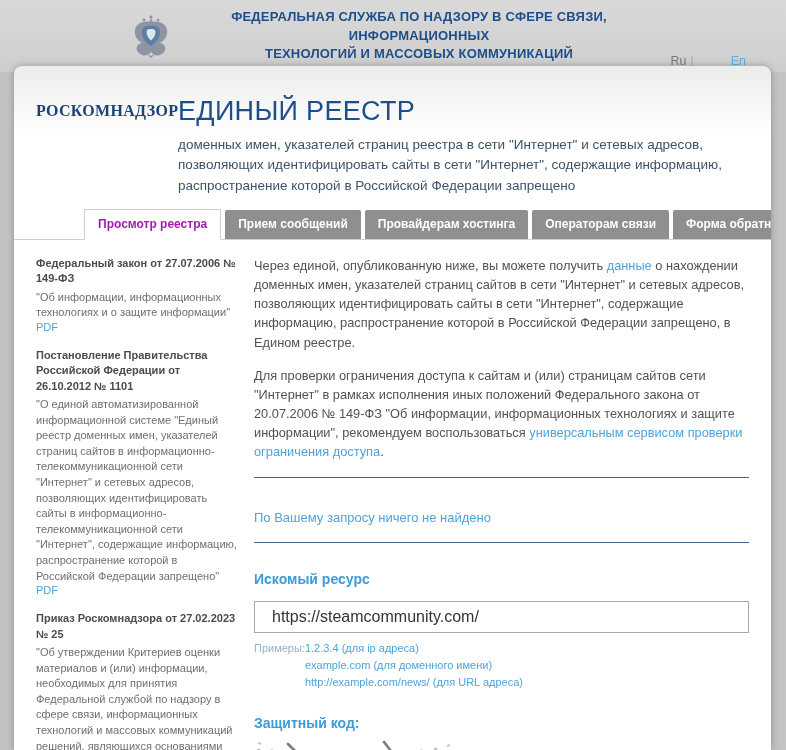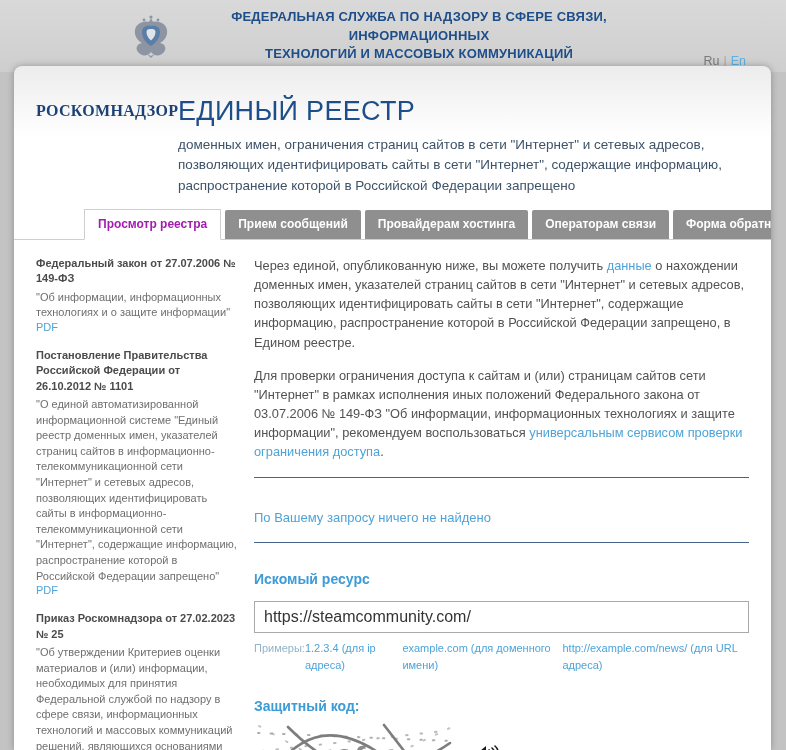--- a/index.html
+++ b/index.html
@@ -18,21 +18,21 @@
   .emblem { width:38px; height:46px; flex:0 0 auto; margin-top:2px; }
   .fed-title {
     text-align:center; color:#1d4e89; font-weight:bold;
     font-size:13px; line-height:1.45; letter-spacing:.2px; max-width:470px;
   }
   .lang-switch {
     position:absolute; right:40px; bottom:4px; font-size:12.5px; color:#9a9a9a;
   }
   .lang-switch .ru { color:#7b7b7b; cursor:pointer; }
   .lang-switch .sep { color:#a8a8a8; margin:0 4px; }
-  .lang-switch .en { color:#5fb0e0; cursor:pointer; }
+  .lang-switch .en { color:#5fb0e0; cursor:pointer;margin-left:33px; }
   
   .card {
     position:absolute; left:14px; right:15px; top:66px; bottom:0;
     background:#fff; border-radius:8px 8px 0 0;
     box-shadow:0 0 7px rgba(0,0,0,.28);
     background-image:linear-gradient(#ececec, #ffffff 70px);
     overflow:hidden;
   }
   .brand-row { display:flex; padding:30px 20px 0 22px; }
   .brand-logo {
@@ -68,26 +68,26 @@
   .pdf-link { color:#4ea3d8; cursor:pointer; }
   .main { flex:1; font-size:12.8px; color:#525252; line-height:1.5; }
   .main p.para { margin-bottom:14px; }
   a.inline-link, .inline-link { color:#4ea3d8; text-decoration:none; cursor:pointer; }
   .rule { border:none; border-top:1px solid #46648a; margin:15px 0; }
   .not-found { color:#4ea3d8; font-size:13px;margin-top:30px; }
   .section-heading { color:#3d9bd5; font-weight:bold; font-size:14px; }
   .resource-heading { margin-top:26px; }
   .resource-input {
     width:100%; margin-top:11px; height:32px; border:1px solid #a9a9a9;
-    font-size:16px; padding:4px 9px; color:#333;
+    font-size:16px; padding:4px 17px; color:#333;
     font-family:"Liberation Sans","DejaVu Sans",sans-serif; background:#fff;
   }
   .examples { display:flex; margin-top:7px; font-size:11px; line-height:1.55; }
   .examples-label { color:#93b3ca; }
-  .examples-list { display:flex; flex-direction:row;align-items:center; }
+  .examples-list { display:flex; flex-direction:column; }
   .examples-list span { color:#4ea3d8; cursor:pointer; }
   .captcha-heading { margin-top:22px; display:block; }
   .captcha-row { display:flex; align-items:flex-start; margin-top:4px; }
   .captcha-img { width:205px; height:74px; flex:0 0 auto; background:#fff; }
   .captcha-icons { margin-left:14px; margin-top:22px; display:flex; flex-direction:column; gap:4px; }
   .icon-btn { width:30px; height:22px; cursor:pointer; }
 </style>
 </head>
 <body>
 
@@ -112,21 +112,21 @@
     <span class="ru">Ru</span><span class="sep">|</span><span class="en">En</span>
   </div>
 </div>
 
 <div class="card">
 
   <div class="brand-row">
     <div class="brand-logo">РОСКОМНАДЗОР</div>
     <div class="brand-text">
       <div class="brand-title">ЕДИНЫЙ РЕЕСТР</div>
-      <div class="brand-subtitle">доменных имен, ограничения страниц сайтов в сети "Интернет" и сетевых адресов, позволяющих идентифицировать сайты в сети "Интернет", содержащие информацию, распространение которой в Российской Федерации запрещено</div>
+      <div class="brand-subtitle">доменных имен, указателей страниц реестра в сети "Интернет" и сетевых адресов, позволяющих идентифицировать сайты в сети "Интернет", содержащие информацию, распространение которой в Российской Федерации запрещено</div>
     </div>
   </div>
 
   <div class="tabbar">
     <div class="tab active">Просмотр реестра</div>
     <div class="tab">Прием сообщений</div>
     <div class="tab">Провайдерам хостинга</div>
     <div class="tab">Операторам связи</div>
     <div class="tab">Форма обратной связи</div>
 
@@ -145,21 +145,21 @@
       </div>
       <div class="doc">
         <div class="doc-title">Приказ Роскомнадзора от 27.02.2023 № 25</div>
         <span class="doc-desc">"Об утверждении Критериев оценки материалов и (или) информации, необходимых для принятия Федеральной службой по надзору в сфере связи, информационных технологий и массовых коммуникаций решений, являющихся основаниями для включения доменных имен и (или) указателей страниц сайтов в информационно-телекоммуникационной сети "Интернет", а также сетевых адресов, позволяющих идентифицировать сайты в информационно-телекоммуникационной сети "Интернет", в единую автоматизированную информационную систему "Единый реестр доменных имен, указателей страниц сайтов в информационно-телекоммуникационной сети "Интернет" и сетевых адресов, позволяющих идентифицировать сайты в информационно-телекоммуникационной сети "Интернет", содержащие информацию, распространение которой в Российской Федерации запрещено" </span>
       </div>
     </div>
 
     <div class="main">
       <p class="para"><span>Через единой, опубликованную ниже, вы можете получить </span><span class="inline-link">данные</span><span> о нахождении доменных имен, указателей страниц сайтов в сети "Интернет" и сетевых адресов, позволяющих идентифицировать сайты в сети "Интернет", содержащие информацию, распространение которой в Российской Федерации запрещено, в Едином реестре.</span></p>
 
-      <p class="para"><span>Для проверки ограничения доступа к сайтам и (или) страницам сайтов сети "Интернет" в рамках исполнения иных положений Федерального закона от 03.07.2006 № 149-ФЗ "Об информации, информационных технологиях и защите информации", рекомендуем воспользоваться </span><span class="inline-link">универсальным сервисом проверки ограничения доступа</span><span>.</span></p>
+      <p class="para"><span>Для проверки ограничения доступа к сайтам и (или) страницам сайтов сети "Интернет" в рамках исполнения иных положений Федерального закона от 20.07.2006 № 149-ФЗ "Об информации, информационных технологиях и защите информации", рекомендуем воспользоваться </span><span class="inline-link">универсальным сервисом проверки ограничения доступа</span><span>.</span></p>
 
       <hr class="rule">
       <div class="not-found">По Вашему запросу ничего не найдено</div>
       <hr class="rule">
 
       <div class="section-heading resource-heading">Искомый ресурс</div>
       <input class="resource-input" type="text" value="https://steamcommunity.com/" style="">
 
       <div class="examples">
         <span class="examples-label">Примеры:</span>

